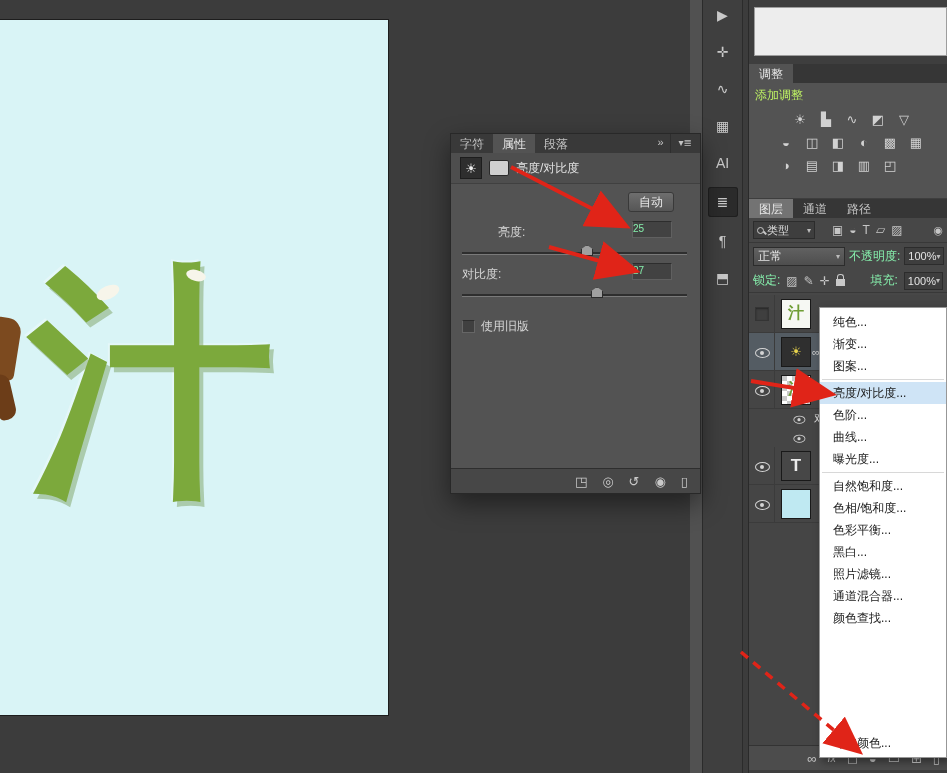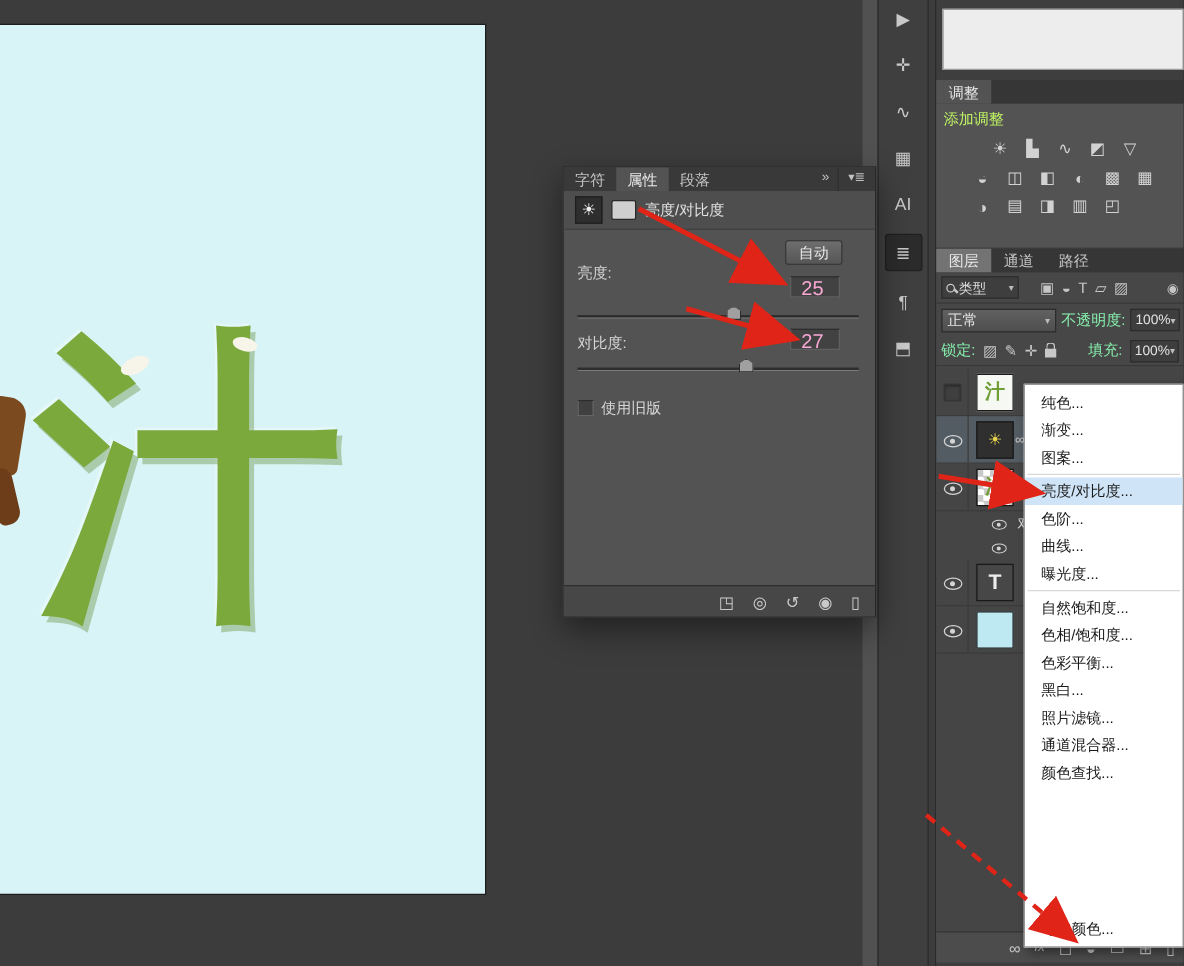--- a/index.html
+++ b/index.html
@@ -109,23 +109,23 @@
   .props-header{position:absolute;top:19px;left:0;right:0;height:31px;background:#4e4e4e;border-bottom:1px solid #404040;
                 display:flex;align-items:center;gap:7px;padding:0 9px;}
   .sun-box{width:22px;height:22px;background:#2e2e2e;border:1px solid #1d1d1d;color:#f0f0f0;font-size:13px;
            display:flex;align-items:center;justify-content:center;flex:none;}
   .mask-chip{width:20px;height:16px;background:#cfcfcf;border:1px solid #2a2a2a;border-radius:2px;flex:none;}
   .props-title{font-size:12px;color:#e2e2e2;}
   .auto-btn{position:absolute;top:58px;right:26px;width:46px;height:20px;background:linear-gradient(#6e6e6e,#565656);
             border:1px solid #393939;border-radius:3px;color:#e8e8e8;font-size:12px;text-align:center;
             font-family:inherit;padding:0;}
   .plabel{position:absolute;left:11px;font-size:12px;color:#d6d6d6;}
-  .pl-bright{top:76px;} .pl-contrast{top:132px;}
+  .pl-bright{top:90px;margin-left:36px;} .pl-contrast{top:132px;}
   .val-box{position:absolute;right:28px;width:40px;height:17px;background:#424242;border:1px solid #606060;
-           border-top-color:#2d2d2d;font-size:16px;color:#f9a8d4;text-align:center;padding:1px 4px 0 0;}
+           border-top-color:#2d2d2d;font-size:10px;color:#86efac;text-align:left;padding:1px 4px 0 0;}
   .vb-bright{top:87px;} .vb-contrast{top:129px;}
   .slider{position:absolute;left:11px;right:13px;height:3px;background:#2e2e2e;border-bottom:1px solid #7a7a7a;}
   .sl-bright{top:118px;} .sl-contrast{top:160px;}
   .sthumb{position:absolute;width:12px;height:11px;background:#a0a0a0;border:1px solid #2c2c2c;
           clip-path:polygon(50% 0,100% 38%,100% 100%,0 100%,0 38%);}
   .st-bright{top:111px;left:130px;} .st-contrast{top:153px;left:140px;}
   .legacy{position:absolute;top:184px;left:11px;display:flex;align-items:center;gap:6px;}
   .chk{width:13px;height:13px;background:#404040;border:1px solid #666;border-top-color:#2d2d2d;display:inline-block;}
   .legacy-lbl{font-size:12px;color:#d6d6d6;}
   .props-footer{position:absolute;left:0;right:0;bottom:0;height:25px;background:#474747;border-top:1px solid #2e2e2e;

